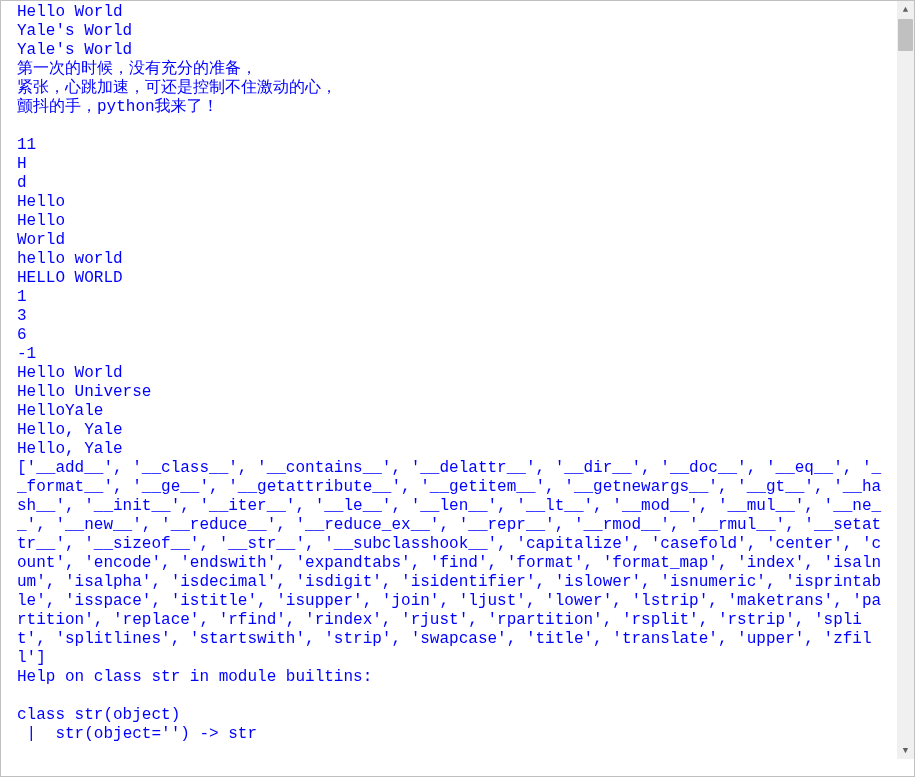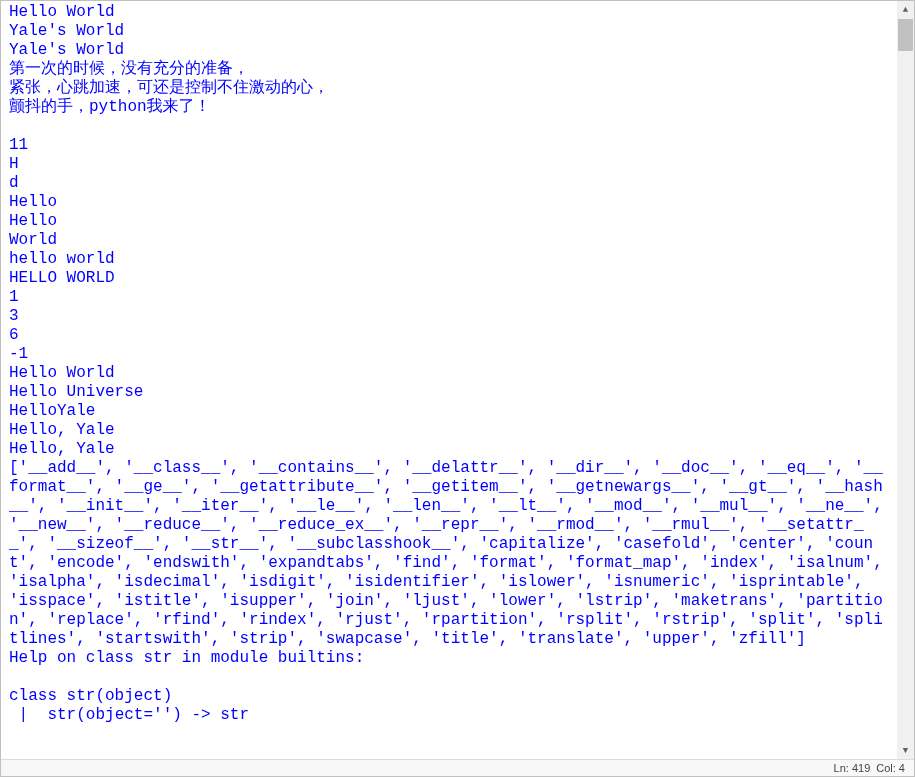--- a/index.html
+++ b/index.html
@@ -21,21 +21,21 @@
   .content-area {
     position: absolute;
     top: 0;
     left: 0;
     right: 17px;
     bottom: 17px;
     background: #ffffff;
     overflow: hidden;
   }
   .output {
-    padding: 2px 12px 2px 8px;
+    padding: 2px 12px 2px 16px;
     font-family: "SimSun", "NSimSun", "Courier New", monospace;
     font-size: 16px;
     line-height: 19px;
     color: #0000ff;
     white-space: pre-wrap;
     word-break: break-all;
   }
   .scrollbar-v {
     position: absolute;
     top: 0;
@@ -125,18 +125,14 @@
   <div class="scrollbar-v">
     <div class="sb-btn up">
       <span>▲</span>
     </div>
     <div class="sb-thumb"></div>
     <div class="sb-btn down">
       <span>▼</span>
     </div>
   </div>
 
-  <div class="statusbar">
-    <span class="status-cell">Ln: 419</span>
-    <span class="status-cell">Col: 4</span>
-  </div>
 
 </div>
 
 </body></html>

